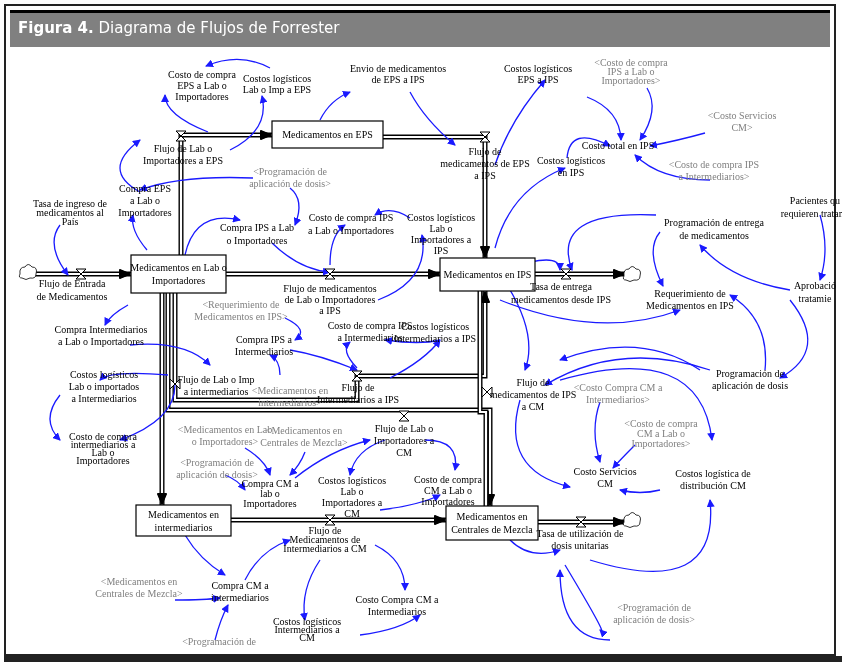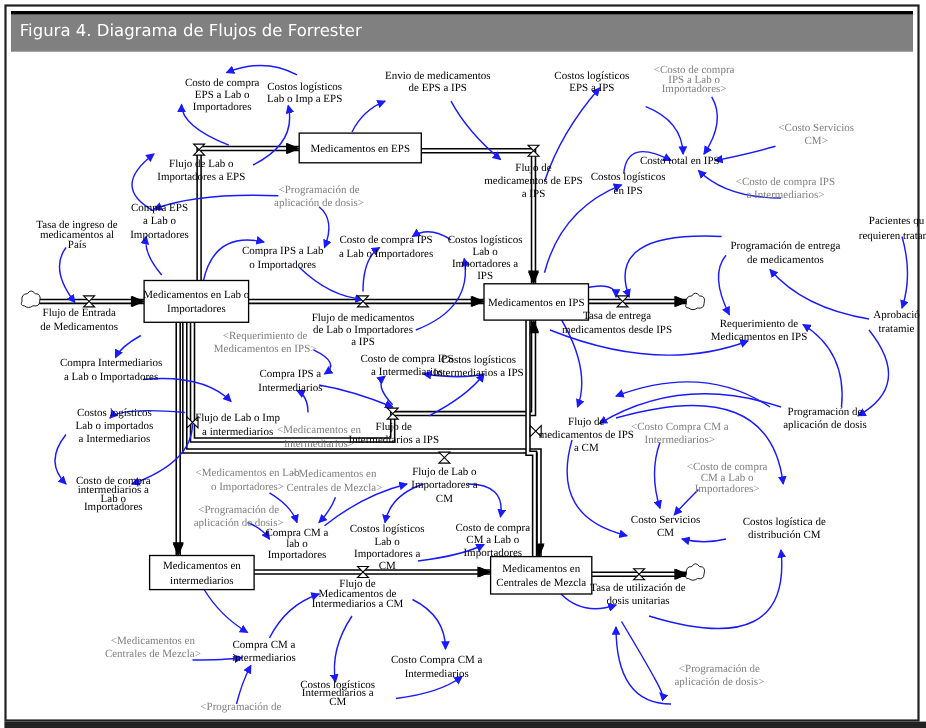--- a/index.html
+++ b/index.html
@@ -1,20 +1,20 @@
 <!DOCTYPE html>
 <html><head>
 <meta charset="utf-8">
 <style>
   html, body { margin:0; padding:0; background:#ffffff; }
   body { width:842px; height:662px; position:relative; overflow:hidden; font-family:"Liberation Serif", serif; }
   #frame { position:absolute; left:4px; top:4px; width:832px; height:652px; border:2px solid #222; box-sizing:border-box; background:#fff; }
   #header { position:absolute; left:10px; top:10px; width:820px; height:37px; background:#808080; border-top:3px solid #000; box-sizing:border-box; }
   #header-title { position:absolute; left:8px; top:6px; color:#fff; font-family:"DejaVu Sans", sans-serif; font-size:15px; white-space:nowrap; }
-  #header-title b { font-weight:normal;text-align:center; }
+  #header-title b { font-weight:bold;text-align:center; }
   #bottom-bar { position:absolute; left:4px; top:656px; width:838px; height:6px; background:#222; }
   svg#diagram { position:absolute; left:0; top:0; }
   .lbl { font-family:"Liberation Serif", serif; font-size:10px; fill:#000; }
   .shadow { fill:#808080; }
   .stock rect { fill:#fff; stroke:#000; stroke-width:1.2; }
 </style>
 </head>
 <body>
 
 <div id="frame"></div>

